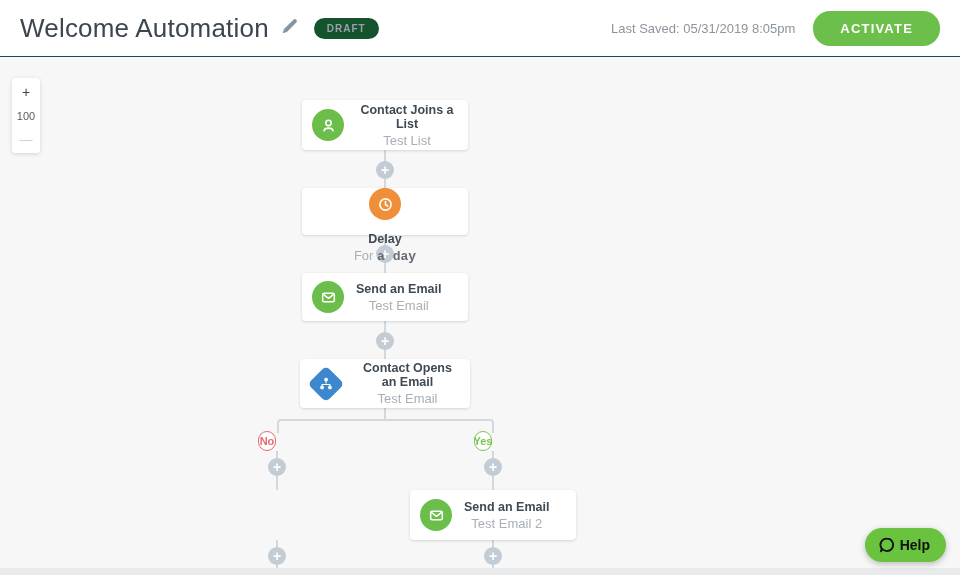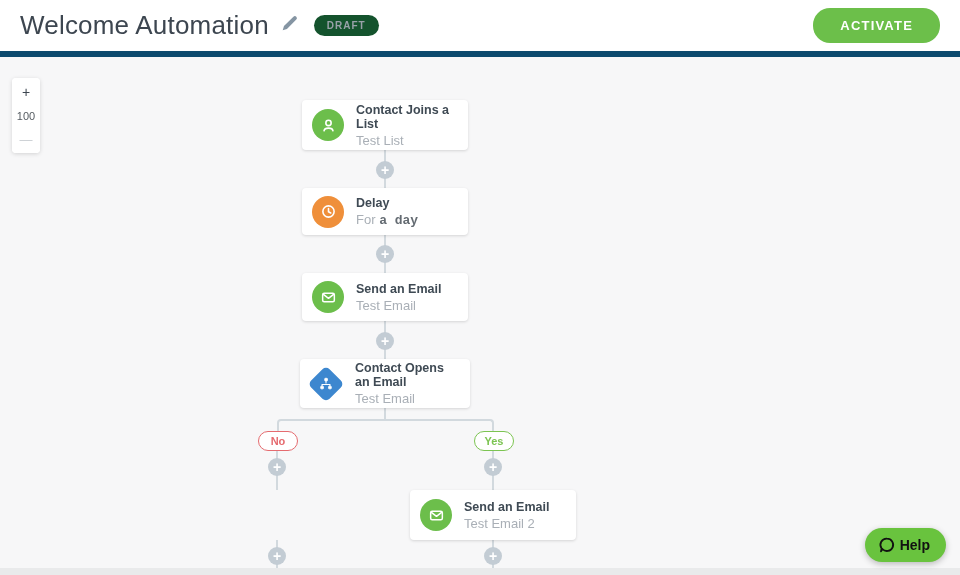--- a/index.html
+++ b/index.html
@@ -6,21 +6,21 @@
   html,body { width:960px; height:575px; }
   body {
     font-family:"Liberation Sans", sans-serif;
     background:#f7f7f8;
     overflow:hidden;
     position:relative;
   }
   
   .header {
     position:absolute; top:0; left:0; width:960px; height:57px;
-    background:#ffffff; border-bottom:6px solid #0c4a6e;
+    background:#ffffff; border-bottom:1px solid #0c4a6e;
     display:flex; align-items:center; padding:0 20px;
   }
   .title {
     font-size:26px; color:#3d4650; font-weight:500; letter-spacing:.2px;
   }
   .edit-pencil {
     margin-left:12px; cursor:pointer; display:flex; align-items:center;
   }
   .draft-badge {
     margin-left:16px; background:#14532d; color:#99a1a9;
@@ -63,42 +63,42 @@
   .plus-node {
     position:absolute; width:18px; height:18px; border-radius:50%;
     background:#c3ccd4; color:#ffffff; cursor:pointer;
     display:flex; align-items:center; justify-content:center;
     font-size:14px; font-weight:bold; line-height:1;
   }
   
   .card {
     position:absolute; background:#fff; border-radius:4px;
     box-shadow:0 1px 3px rgba(0,0,0,.14);
-    display:flex; align-items:center; padding:0 10px; gap:12px; cursor:pointer;
+    display:flex; align-items:center; padding:0 10px; gap:12px; cursor:pointer;text-align:center;
   }
   .icon-circle {
     width:32px; height:32px; border-radius:50%; flex:0 0 32px;
     display:flex; align-items:center; justify-content:center;
   }
   .icon-diamond {
     width:26px; height:26px; border-radius:5px; flex:0 0 26px;
     transform:rotate(45deg); margin:0 4px 0 3px;
     display:flex; align-items:center; justify-content:center;
   }
   .icon-diamond svg { transform:rotate(-45deg); }
   .c-green { background:#6cbe4b; }
   .c-orange { background:#ef8f3a; }
   .c-blue { background:#3d87cf; }
   .card-text { display:flex; flex-direction:column; gap:2px; }
   .card-title { font-size:12.5px; font-weight:bold; color:#3f4a54; }
   .card-sub { font-size:13px; color:#a9afb6; }
   .card-sub .emph { color:#646b72; font-weight:bold;font-family:Liberation Mono, monospace; }
   
   .pill {
-    position:absolute; width:40px; height:20px; border-radius:10px;
+    position:absolute; width:18px; height:20px; border-radius:10px;
     background:#fff; display:flex; align-items:center; justify-content:center;
     font-size:11px; font-weight:bold; cursor:default;
   }
   .pill-no { border:1.5px solid #e56b6f; color:#e56b6f; }
   .pill-yes { border:1.5px solid #7cc452; color:#7cc452; }
   
   .help-btn {
     position:absolute; right:14px; bottom:13px; height:34px;
     background:#69c33e; border:none; border-radius:17px; cursor:pointer;
     display:flex; align-items:center; gap:4px; padding:0 16px 0 13px;
@@ -113,20 +113,21 @@
   <div class="title">Welcome Automation</div>
   <span class="edit-pencil">
     <span>
       <svg width="17" height="17" viewBox="0 0 16 16">
           <path d="M11.7 1.6a1.9 1.9 0 0 1 2.7 2.7L5.6 13.1 1.6 14.3l1.2-4z" fill="#8595a3"></path>
         </svg>
     </span>
   </span>
   <span class="draft-badge">DRAFT</span>
   <div class="header-right">
+    <span class="last-saved">Last Saved: 05/31/2019 8:05pm</span>
     <button class="activate-btn">ACTIVATE</button>
   </div>
 </div>
 
 <div class="canvas">
 
   <div class="zoom-ctl">
     <button class="zbtn">+</button>
     <div class="zlevel">100</div>
     <button class="zbtn zout">—</button>
@@ -156,21 +157,21 @@
         <circle cx="8" cy="5.6" r="2.5"></circle>
           <path d="M3.8 13c.4-3.4 8-3.4 8.4 0"></path>
       </svg>
     </div>
     <div class="card-text">
       <span class="card-title">Contact Joins a List</span>
       <span class="card-sub">Test List</span>
     </div>
   </div>
 
-  <div class="card" style="left:302px; top:131px; width:166px; height:47px;">
+  <div class="card" style="left:302px; top:131px; width:166px; height:47px;flex-direction:column;">
     <div class="icon-circle c-orange">
       <svg width="17" height="17" viewBox="0 0 16 16" fill="none" stroke="#fff" stroke-width="1.5" stroke-linecap="round">
         <circle cx="8" cy="8" r="5.3"></circle>
           <path d="M8 5.2v3l2.1 1.2"></path>
       </svg>
     </div>
     <div class="card-text">
       <span class="card-title">Delay</span>
       <span class="card-sub"><span>For </span><span class="emph">a day</span></span>
     </div>

